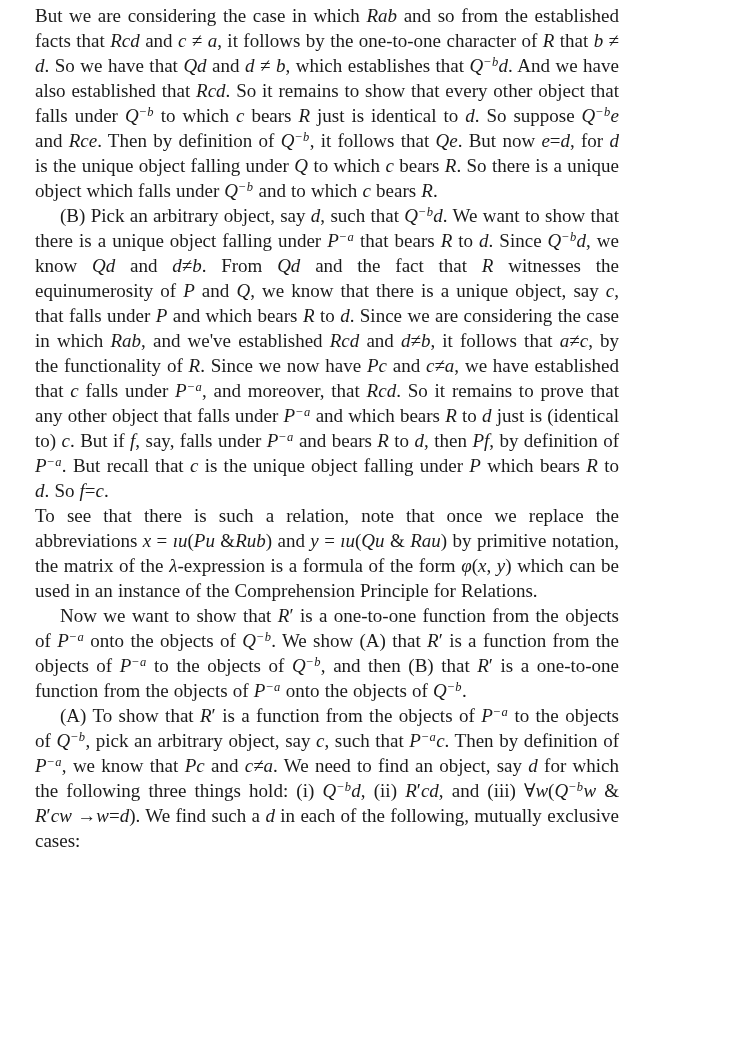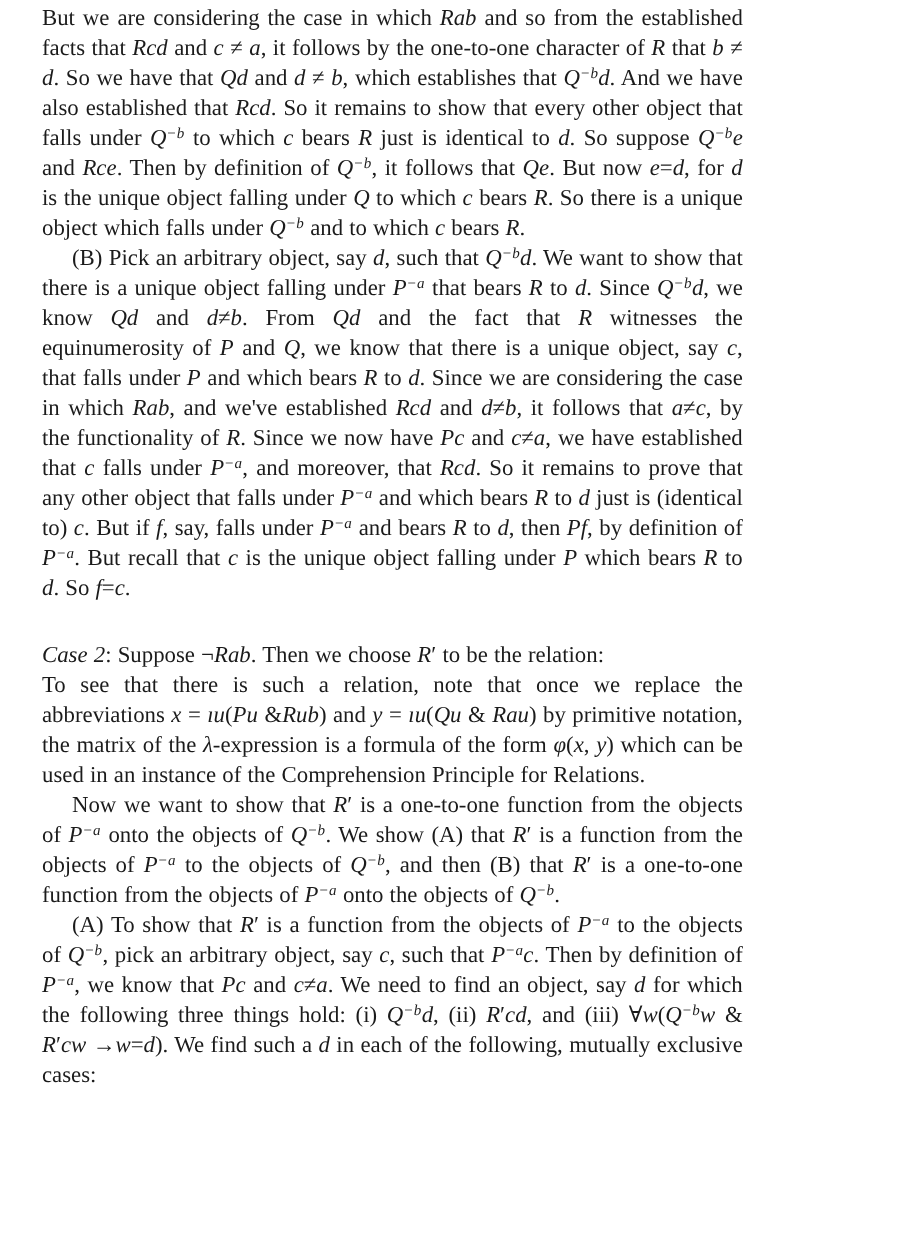--- a/index.html
+++ b/index.html
@@ -54,17 +54,16 @@
     vertical-align: 0.5em;
     letter-spacing: 0.02em;
   }
 </style>
 </head>
 <body>
 
 <main class="page">
     <p class="body">But we are considering the case in which <em>Rab</em> and so from the established facts that <em>Rcd</em> and <em>c</em> ≠ <em>a</em>, it follows by the one-to-one character of <em>R</em> that <em>b</em> ≠ <em>d</em>. So we have that <em>Qd</em> and <em>d</em> ≠ <em>b</em>, which establishes that <em>Q</em><sup><em>−b</em></sup><em>d</em>. And we have also established that <em>Rcd</em>. So it remains to show that every other object that falls under <em>Q</em><sup><em>−b</em></sup> to which <em>c</em> bears <em>R</em> just is identical to <em>d</em>. So suppose <em>Q</em><sup><em>−b</em></sup><em>e</em> and <em>Rce</em>. Then by definition of <em>Q</em><sup><em>−b</em></sup>, it follows that <em>Qe</em>. But now <em>e</em>=<em>d</em>, for <em>d</em> is the unique object falling under <em>Q</em> to which <em>c</em> bears <em>R</em>. So there is a unique object which falls under <em>Q</em><sup><em>−b</em></sup> and to which <em>c</em> bears <em>R</em>.</p>
     <p class="body indent">(B) Pick an arbitrary object, say <em>d</em>, such that <em>Q</em><sup><em>−b</em></sup><em>d</em>. We want to show that there is a unique object falling under <em>P</em><sup><em>−a</em></sup> that bears <em>R</em> to <em>d</em>. Since <em>Q</em><sup><em>−b</em></sup><em>d</em>, we know <em>Qd</em> and <em>d</em>≠<em>b</em>. From <em>Qd</em> and the fact that <em>R</em> witnesses the equinumerosity of <em>P</em> and <em>Q</em>, we know that there is a unique object, say <em>c</em>, that falls under <em>P</em> and which bears <em>R</em> to <em>d</em>. Since we are considering the case in which <em>Rab</em>, and we've established <em>Rcd</em> and <em>d</em>≠<em>b</em>, it follows that <em>a</em>≠<em>c</em>, by the functionality of <em>R</em>. Since we now have <em>Pc</em> and <em>c</em>≠<em>a</em>, we have established that <em>c</em> falls under <em>P</em><sup><em>−a</em></sup>, and moreover, that <em>Rcd</em>. So it remains to prove that any other object that falls under <em>P</em><sup><em>−a</em></sup> and which bears <em>R</em> to <em>d</em> just is (identical to) <em>c</em>. But if <em>f</em>, say, falls under <em>P</em><sup><em>−a</em></sup> and bears <em>R</em> to <em>d</em>, then <em>Pf</em>, by definition of <em>P</em><sup><em>−a</em></sup>. But recall that <em>c</em> is the unique object falling under <em>P</em> which bears <em>R</em> to <em>d</em>. So <em>f</em>=<em>c</em>.</p>
-    <p class="case-heading"><em>Case 2</em>: Suppose ¬<em>Rab</em>. Then we choose <em>R</em>′ to be the relation:</p>
     <p class="body">To see that there is such a relation, note that once we replace the abbreviations <em>x</em> = <em>ıu</em>(<em>Pu</em> &amp;<em>Rub</em>) and <em>y</em> = <em>ıu</em>(<em>Qu</em> &amp; <em>Rau</em>) by primitive notation, the matrix of the <em>λ</em>-expression is a formula of the form <em>φ</em>(<em>x</em>, <em>y</em>) which can be used in an instance of the Comprehension Principle for Relations.</p>
     <p class="body indent">Now we want to show that <em>R</em>′ is a one-to-one function from the objects of <em>P</em><sup><em>−a</em></sup> onto the objects of <em>Q</em><sup><em>−b</em></sup>. We show (A) that <em>R</em>′ is a function from the objects of <em>P</em><sup><em>−a</em></sup> to the objects of <em>Q</em><sup><em>−b</em></sup>, and then (B) that <em>R</em>′ is a one-to-one function from the objects of <em>P</em><sup><em>−a</em></sup> onto the objects of <em>Q</em><sup><em>−b</em></sup>.</p>
     <p class="body indent">(A) To show that <em>R</em>′ is a function from the objects of <em>P</em><sup><em>−a</em></sup> to the objects of <em>Q</em><sup><em>−b</em></sup>, pick an arbitrary object, say <em>c</em>, such that <em>P</em><sup><em>−a</em></sup><em>c</em>. Then by definition of <em>P</em><sup><em>−a</em></sup>, we know that <em>Pc</em> and <em>c</em>≠<em>a</em>. We need to find an object, say <em>d</em> for which the following three things hold: (i) <em>Q</em><sup><em>−b</em></sup><em>d</em>, (ii) <em>R</em>′<em>cd</em>, and (iii) ∀<em>w</em>(<em>Q</em><sup><em>−b</em></sup><em>w</em> &amp; <em>R</em>′<em>cw</em> →<em>w</em>=<em>d</em>). We find such a <em>d</em> in each of the following, mutually exclusive cases:</p>
   </main>
 
 </body></html>

